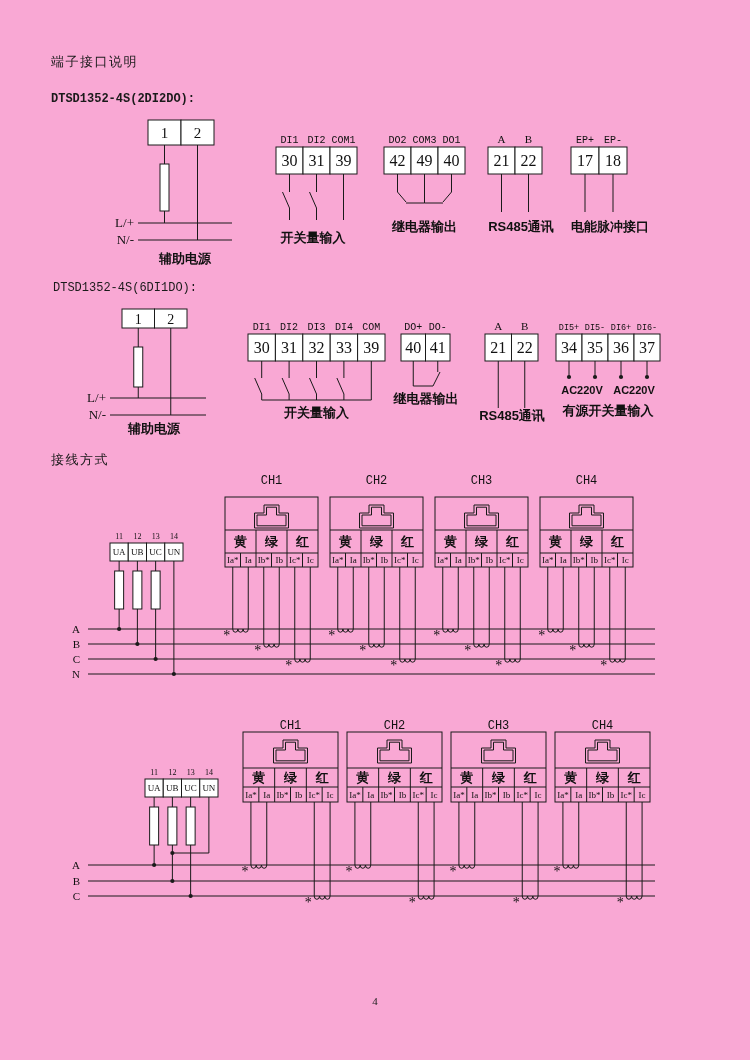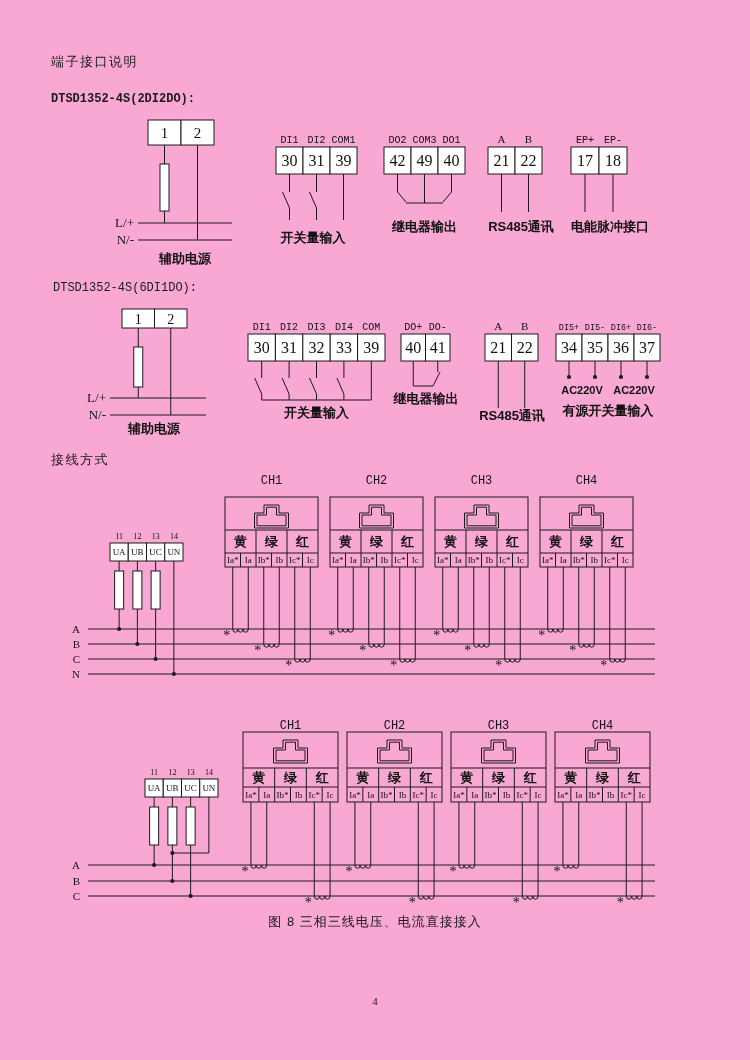--- a/index.html
+++ b/index.html
@@ -13,21 +13,20 @@
   svg{position:absolute;left:0;top:0;}
 </style>
 </head>
 <body>
 
 <div class="page">
   <div class="abs heading" style="left:51px;top:53px;">端子接口说明</div>
   <div class="abs model" style="left:51px;top:92px;font-weight:bold;">DTSD1352-4S(2DI2DO):</div>
   <div class="abs model" style="left:53px;top:281px;">DTSD1352-4S(6DI1DO):</div>
   <div class="abs heading" style="left:51px;top:451px;">接线方式</div>
-  <div class="abs caption" style="top:913px;">图 8  三相三线电压、电流直接接入</div>
   <div class="abs pagenum" style="top:995px;">4</div>
   <svg id="diagram" width="750" height="1060" viewBox="0 0 750 1060">
       <line x1="164.5" y1="145" x2="164.5" y2="164" stroke="#1a1a1a" stroke-width="1"></line>
       <line x1="164.5" y1="211" x2="164.5" y2="223" stroke="#1a1a1a" stroke-width="1"></line>
       <line x1="197.5" y1="145" x2="197.5" y2="240" stroke="#1a1a1a" stroke-width="1"></line>
       <rect x="160" y="164" width="9" height="47" fill="#fff" stroke="#1a1a1a" stroke-width="1"></rect>
       <rect x="148" y="120" width="33" height="25" fill="#fff" stroke="#1a1a1a" stroke-width="1"></rect>
       <text x="164.5" y="137.9" fill="#111" font-size="15" font-family="&quot;Liberation Serif&quot;, serif" text-anchor="middle" font-weight="400">1</text>
       <rect x="181" y="120" width="33" height="25" fill="#fff" stroke="#1a1a1a" stroke-width="1"></rect>
       <text x="197.5" y="137.9" fill="#111" font-size="15" font-family="&quot;Liberation Serif&quot;, serif" text-anchor="middle" font-weight="400">2</text>

